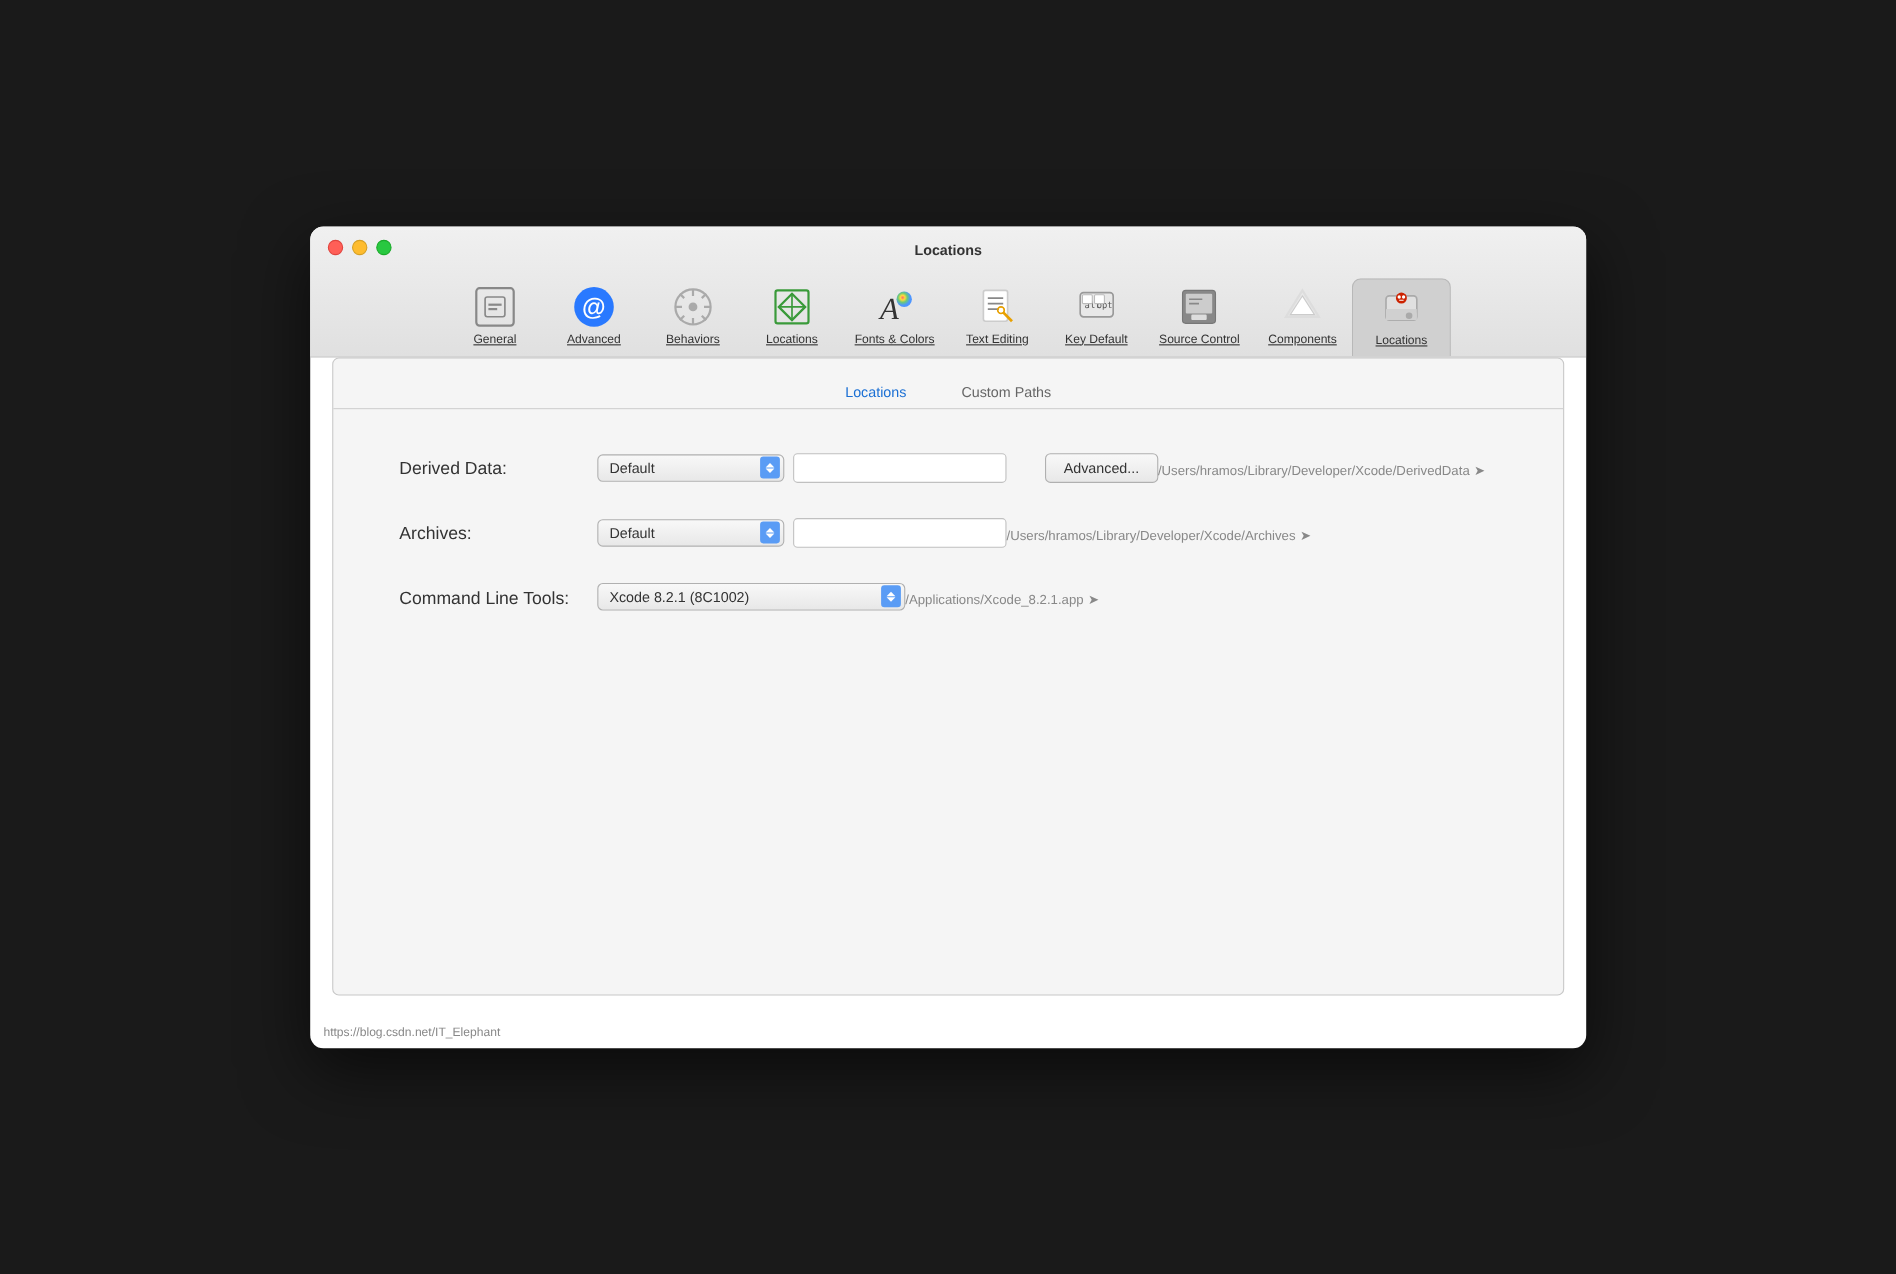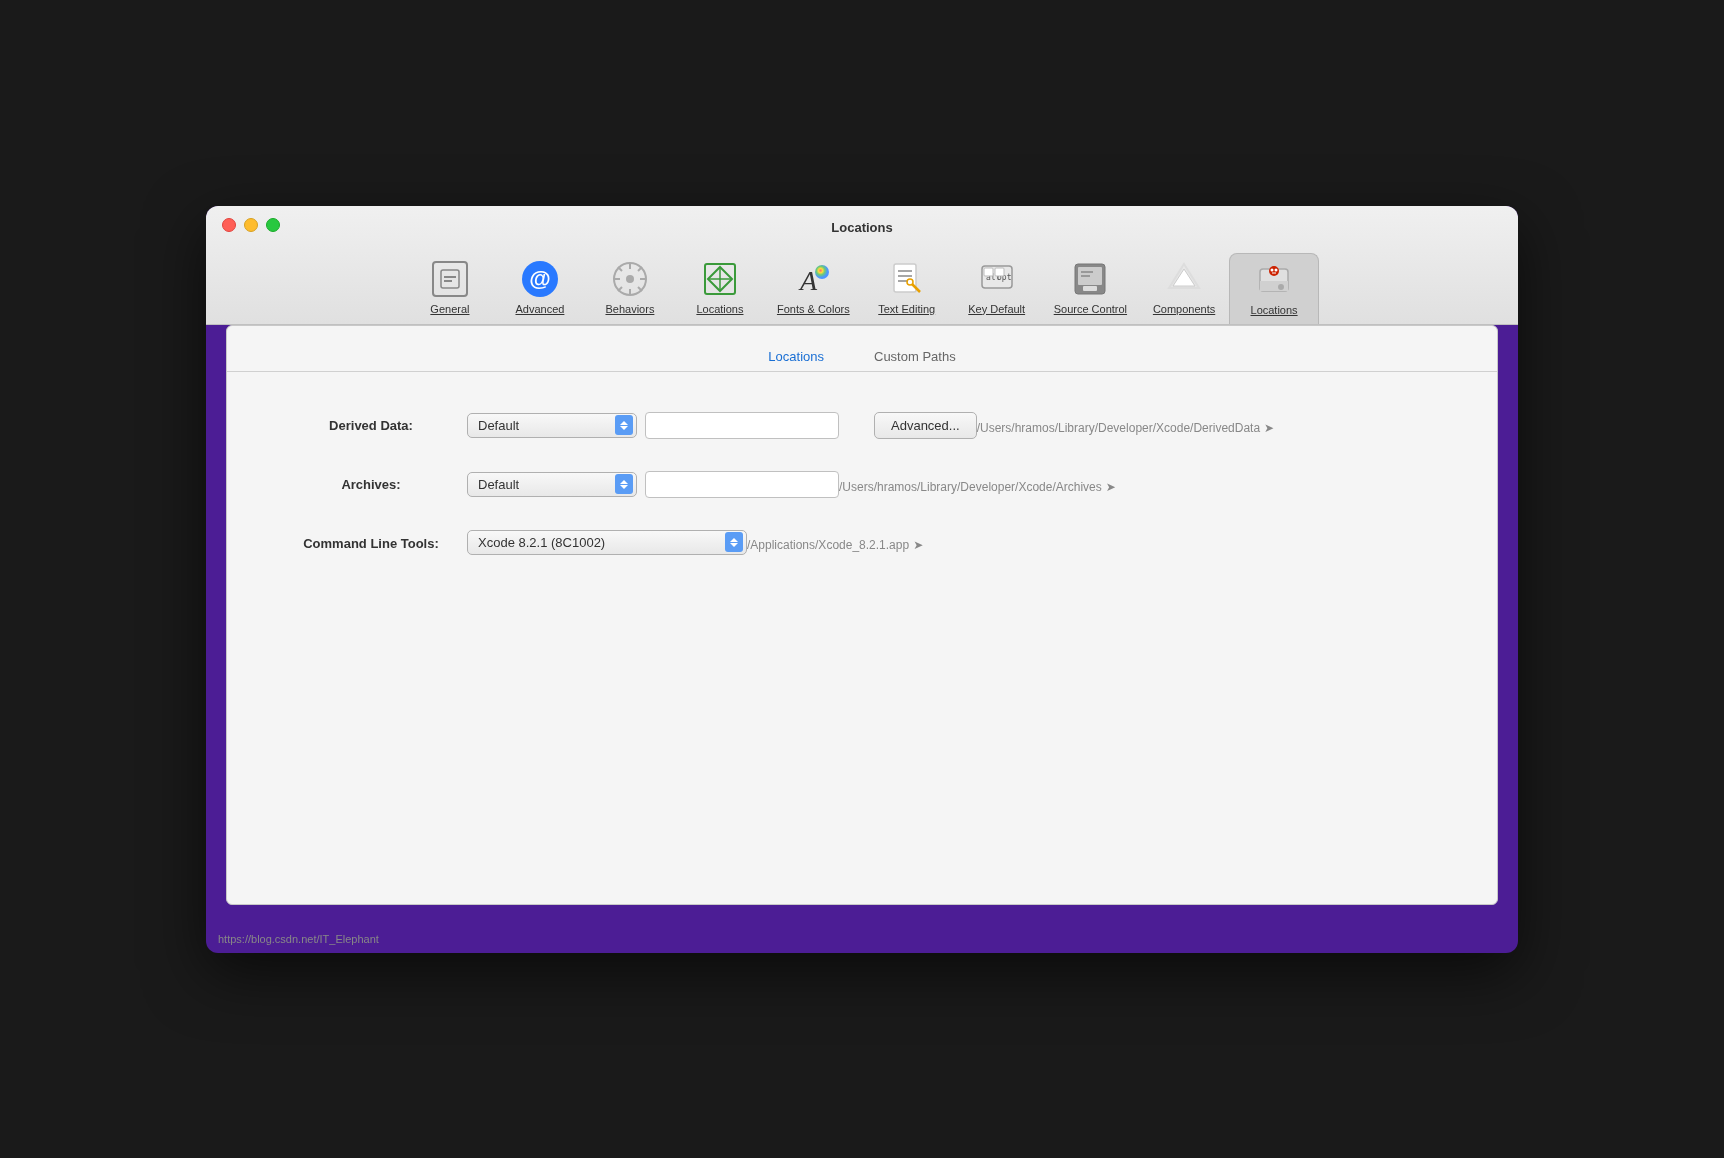--- a/index.html
+++ b/index.html
@@ -5,22 +5,22 @@
     * { box-sizing: border-box; margin: 0; padding: 0; }
     body {
       background: #1a1a1a;
       display: flex;
       align-items: center;
       justify-content: center;
       min-height: 100vh;
       font-family: -apple-system, BlinkMacSystemFont, "Helvetica Neue", Helvetica, Arial, sans-serif;
     }
     .window {
-      width: 1312px;
-      background: #4c1d95;
+      width: 1160px;
+      background: #ffffff;
       border-radius: 12px;
       box-shadow: 0 20px 60px rgba(0,0,0,0.6);
       overflow: hidden;
     }
     .titlebar {
       background: linear-gradient(to bottom, #f0f0f0, #e0e0e0);
       padding: 12px 16px 0 16px;
       border-bottom: 1px solid #c0c0c0;
     }
     .traffic-lights {
@@ -112,27 +112,27 @@
     }
     .panel {
       padding: 40px 60px;
     }
     .form-row {
       display: flex;
       align-items: flex-start;
       margin-bottom: 32px;
     }
     .form-label {
-      font-size: 13px;
-      color: #333;
-      text-align: center;
+      font-size: 16px;
+      color: #333;
+      text-align: left;
       min-width: 180px;
       padding-right: 12px;
       padding-top: 6px;
-      font-weight: 700;
+      font-weight: 400;
     }
     .form-control-group {
       display: flex;
       flex-direction: row;
       flex: 1;
     }
     .form-input-row {
       display: flex;
       align-items: center;
       gap: 8px;

